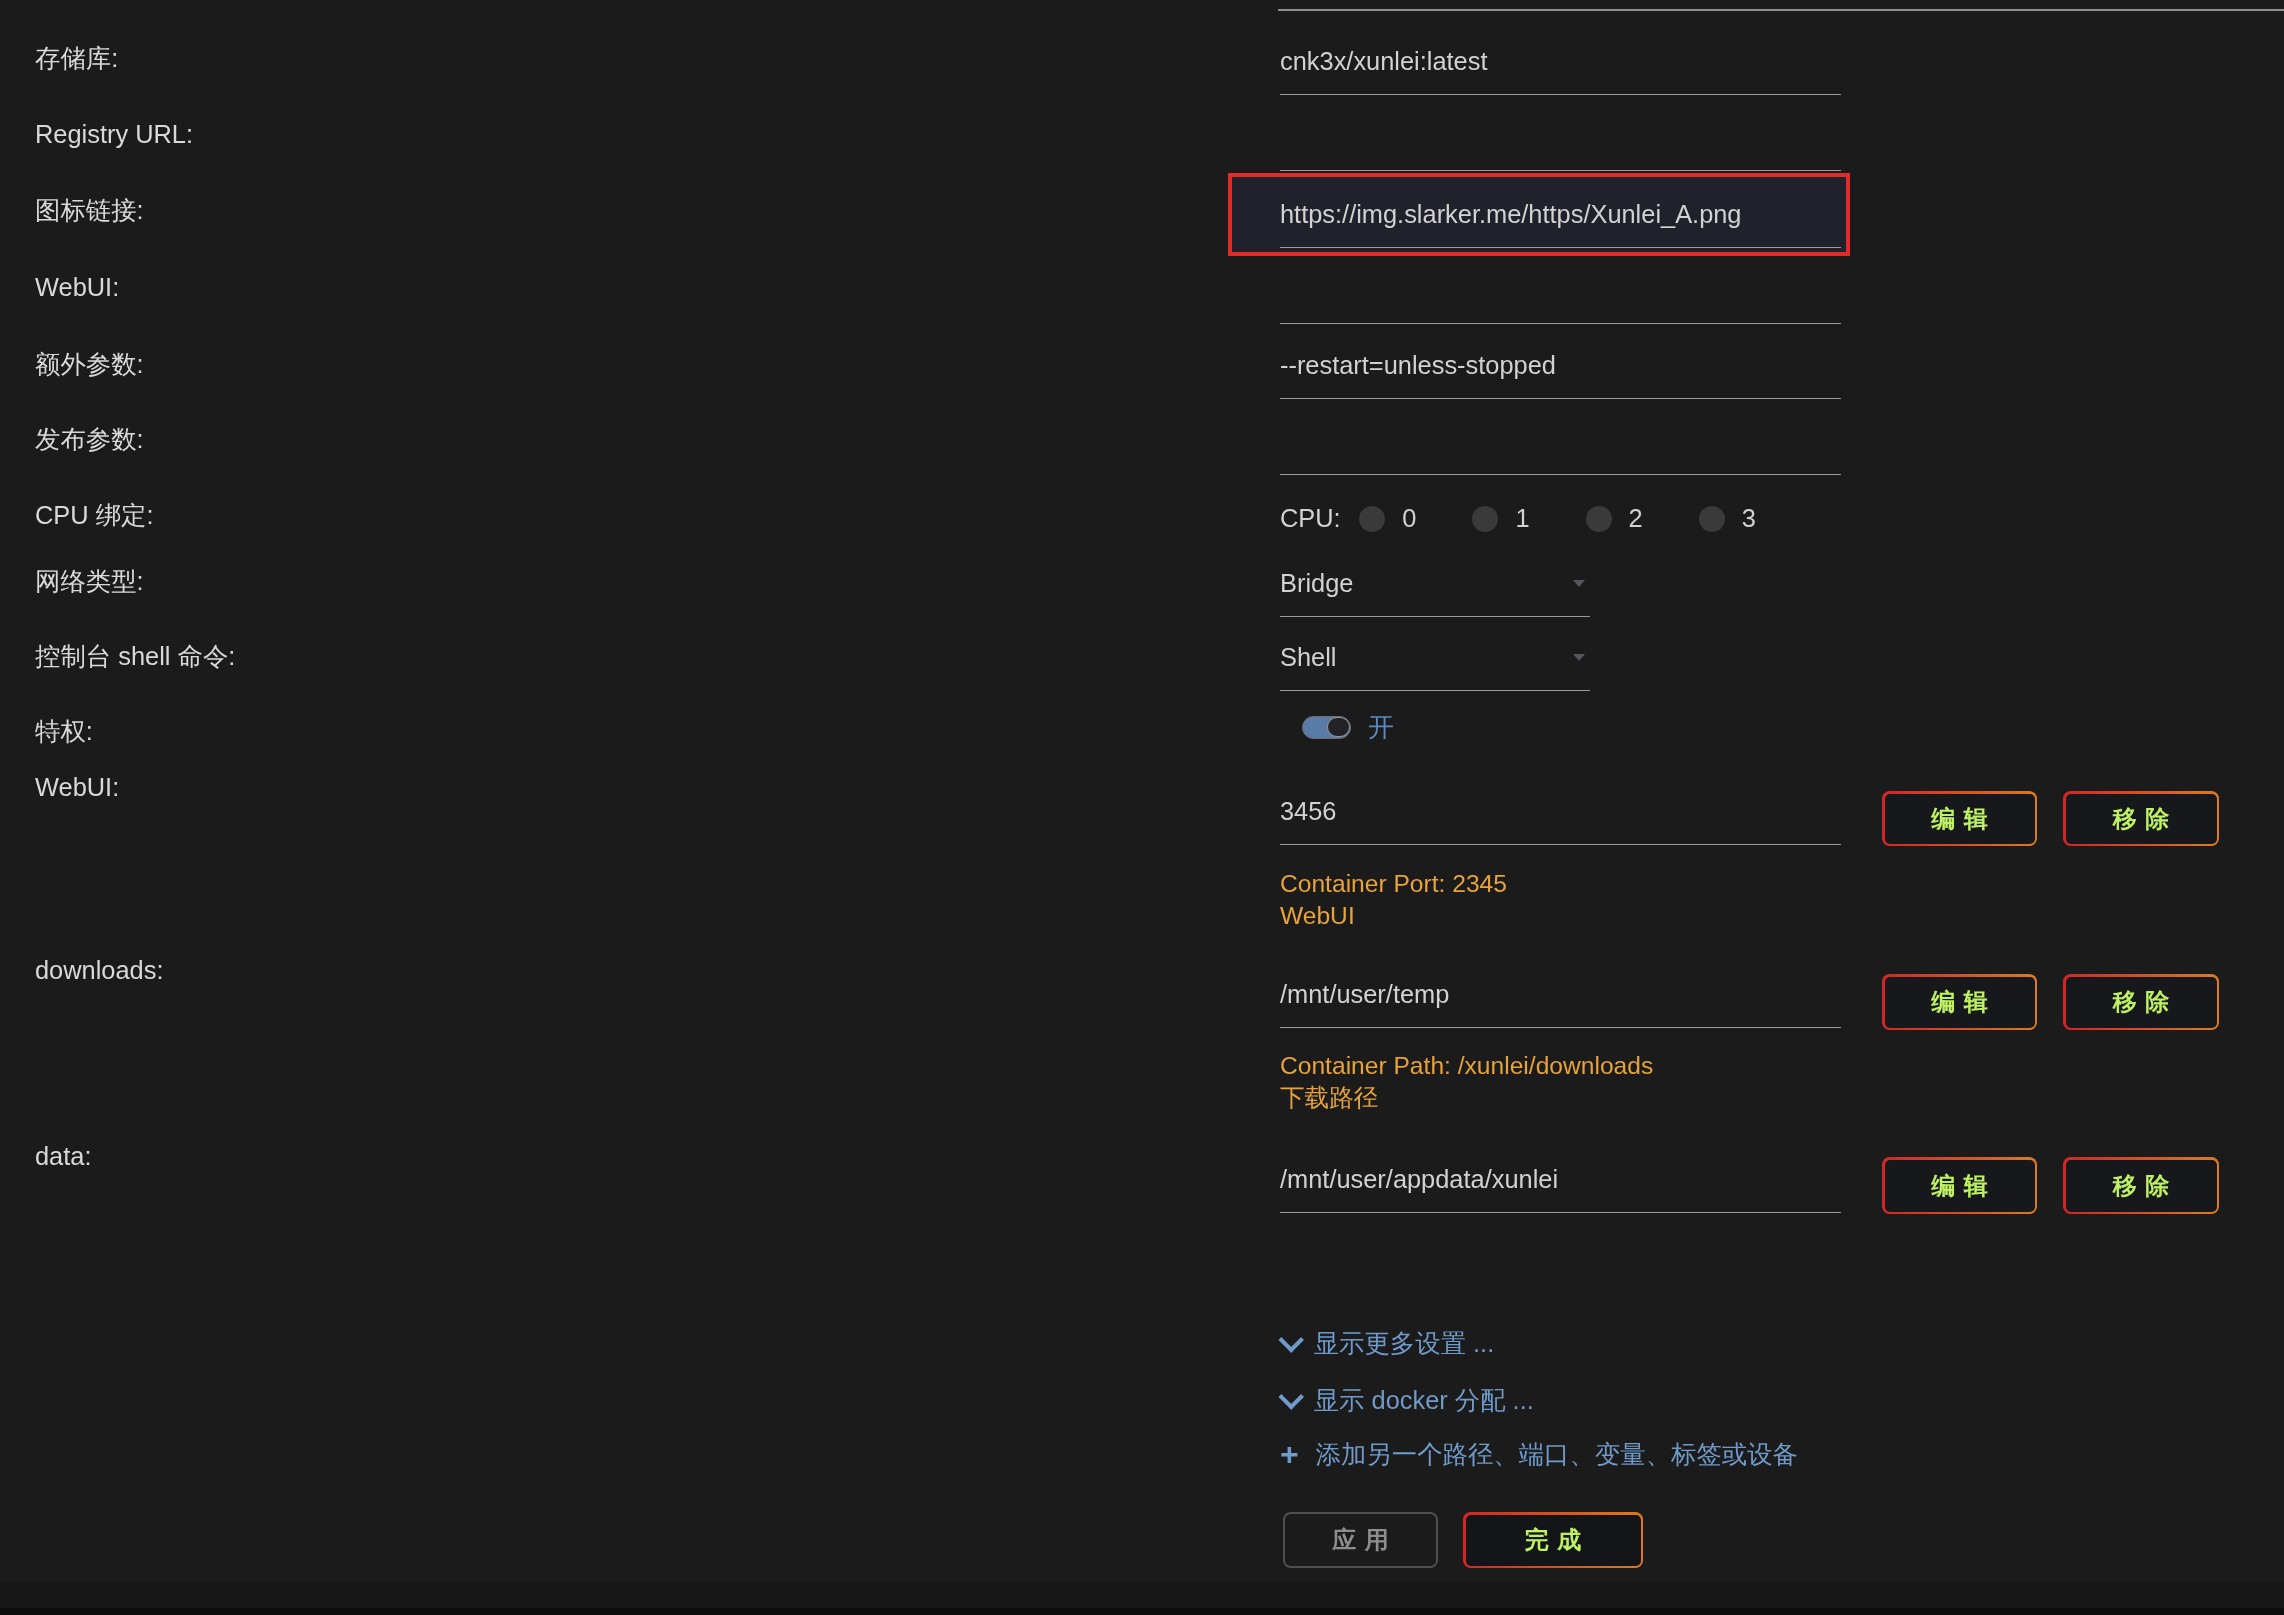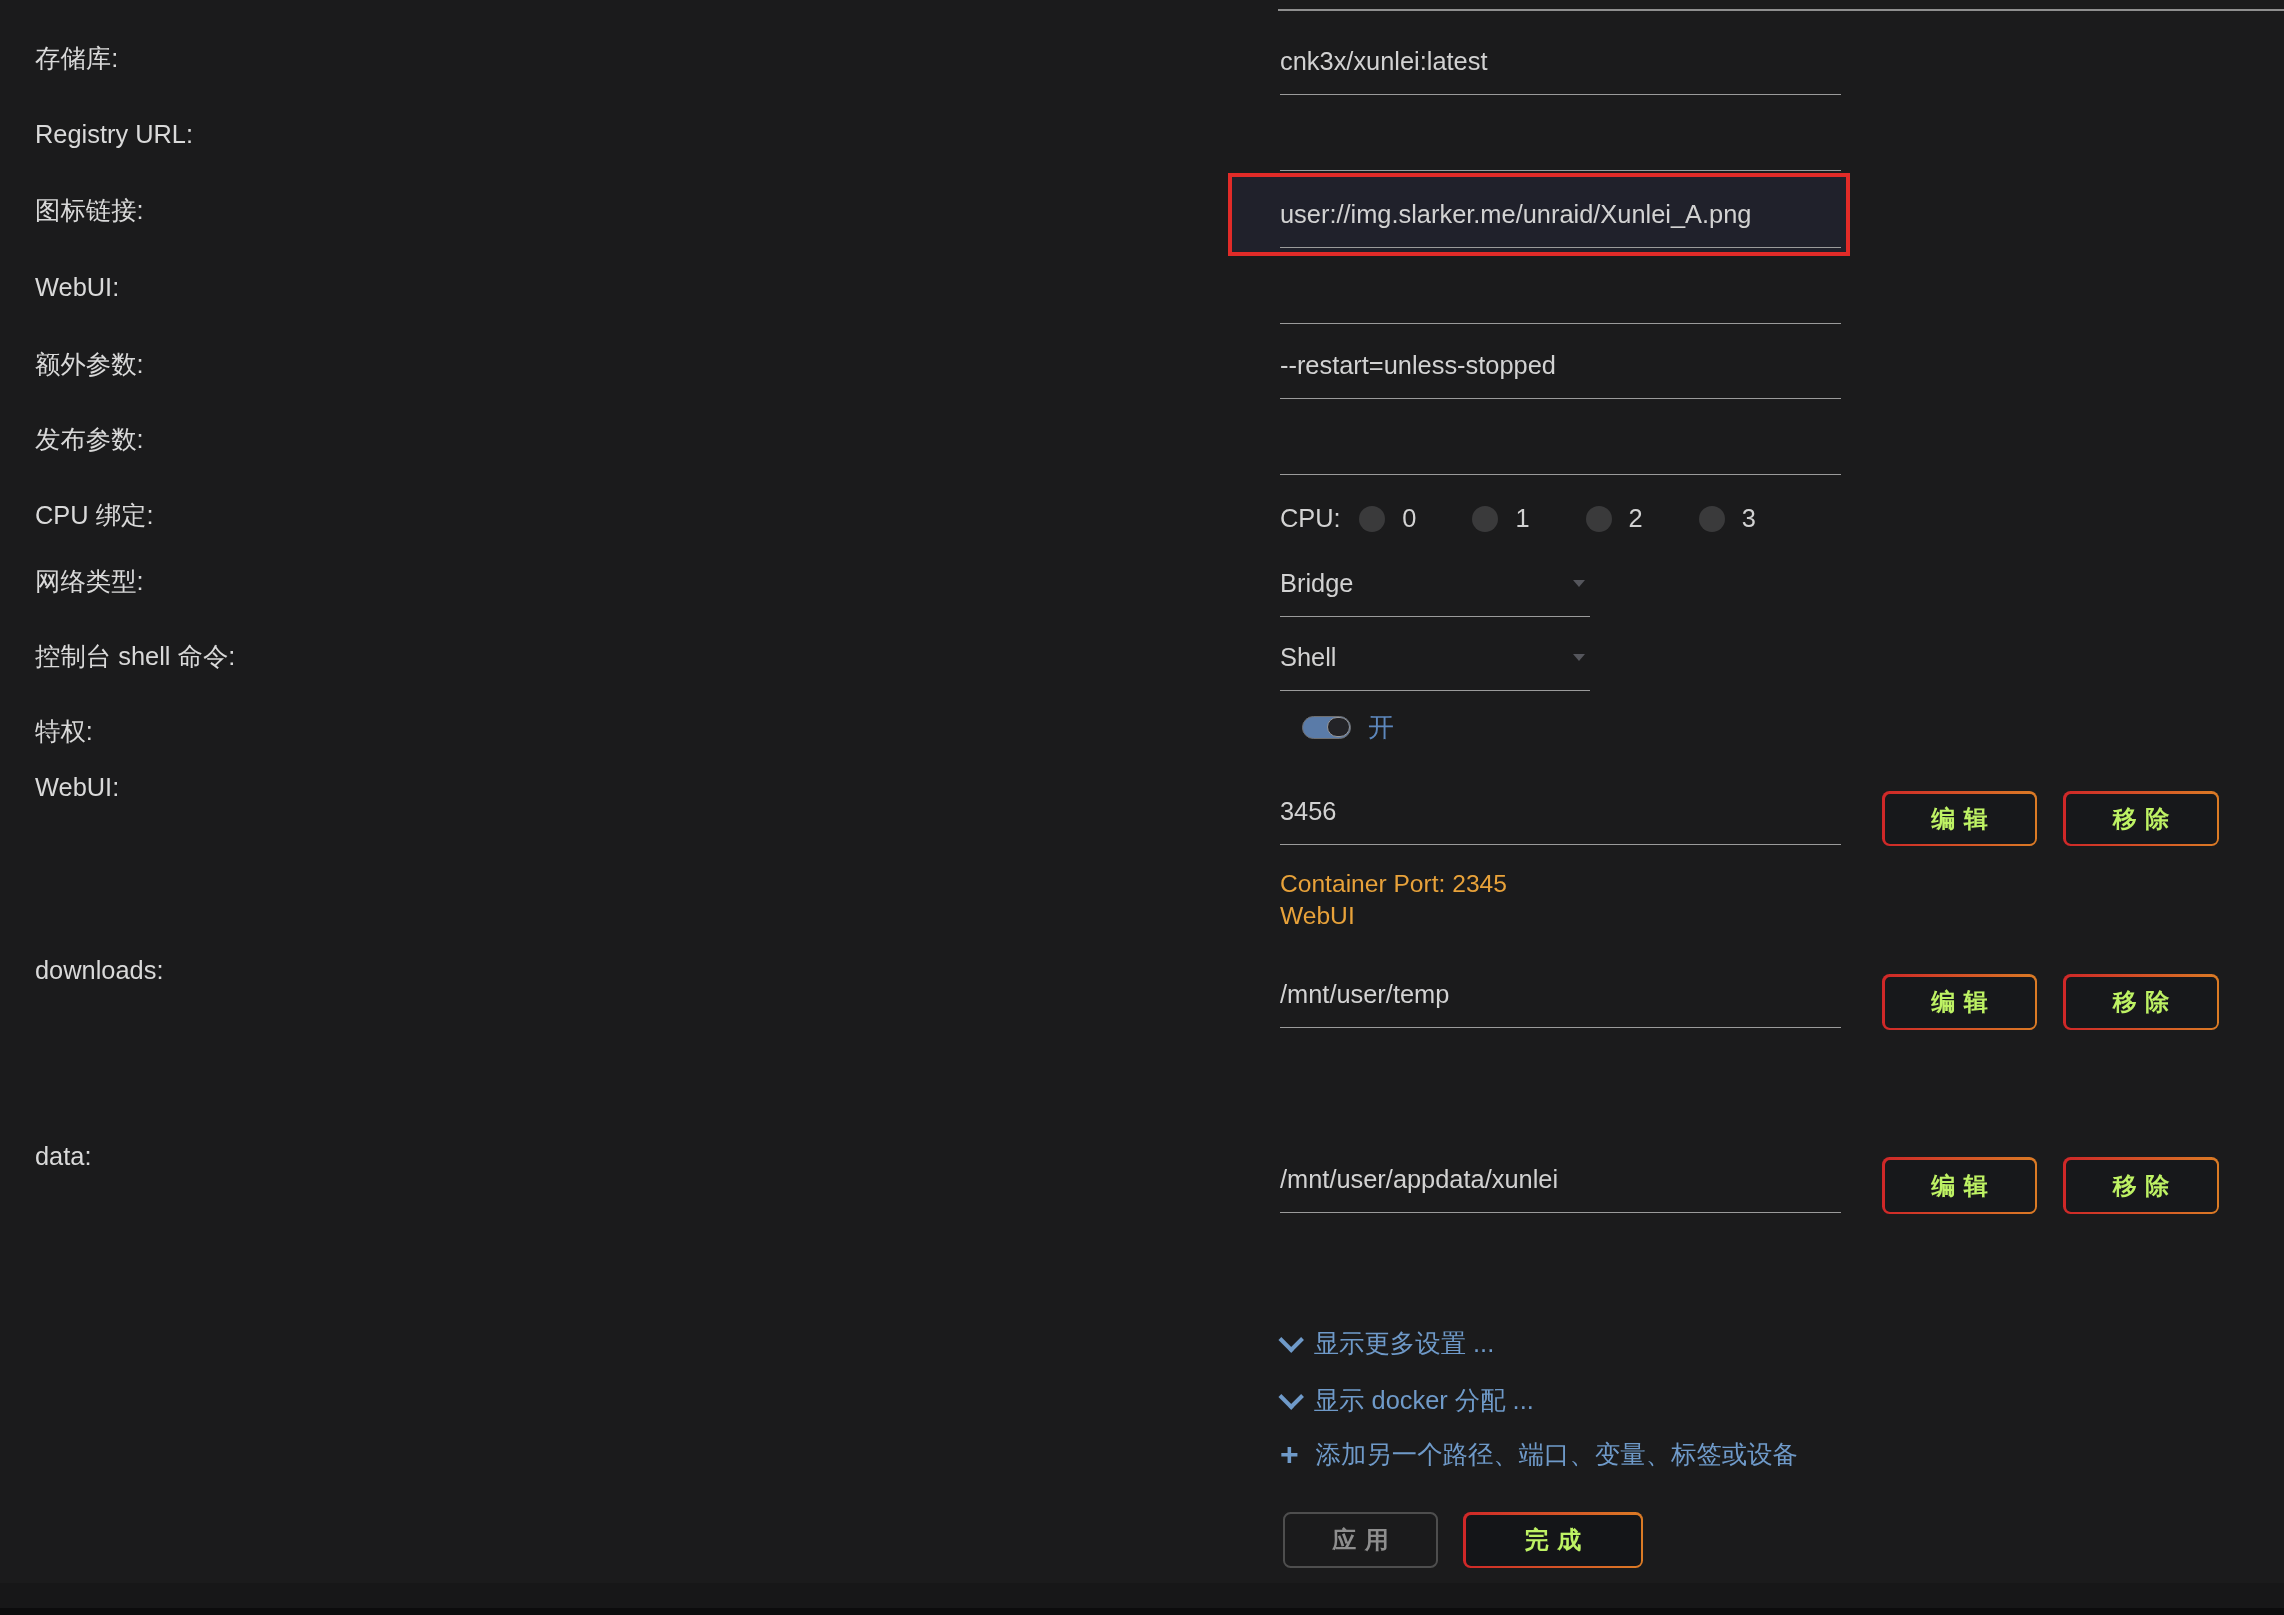--- a/index.html
+++ b/index.html
@@ -74,21 +74,21 @@
   <div class="flabel" style="top:953px">downloads:</div>
   <div class="flabel" style="top:1139px">data:</div>
 
   <div class="topline"></div>
 
   <div class="ufield" style="top:49px">cnk3x/xunlei:latest</div>
 
   <div class="ufield" style="top:125px"></div>
 
   <div class="redbox"></div>
-  <div class="ufield" style="top:202px;background:transparent">user://img.slarker.me/unraid/Xunlei_A.png</div>
+  <div class="ufield" style="top:202px;background:transparent">https://img.slarker.me/https/Xunlei_A.png</div>
 
   <div class="ufield" style="top:278px"></div>
 
   <div class="ufield" style="top:353px">--restart=unless-stopped</div>
 
   <div class="ufield" style="top:429px"></div>
 
   <div class="cpurow">
     <span class="cpl">CPU:</span>
     <span class="cpuopt">
@@ -136,20 +136,24 @@
     <div>WebUI</div>
   </div>
 
   <div class="ufield" style="top:982px">/mnt/user/temp</div>
   <div class="gbtn" style="left:1882px;top:974px;width:155px;height:56px">
     <span class="inner">编辑</span>
   </div>
   <div class="gbtn" style="left:2063px;top:974px;width:156px;height:56px">
     <span class="inner">移除</span>
   </div>
+  <div class="note" style="top:1050px">
+    <div>Container Path: /xunlei/downloads</div>
+    <div>下载路径</div>
+  </div>
 
   <div class="ufield" style="top:1167px">/mnt/user/appdata/xunlei</div>
   <div class="gbtn" style="left:1882px;top:1157px;width:155px;height:57px">
     <span class="inner">编辑</span>
   </div>
   <div class="gbtn" style="left:2063px;top:1157px;width:156px;height:57px">
     <span class="inner">移除</span>
   </div>
 
   <div class="blink" style="top:1329px">

